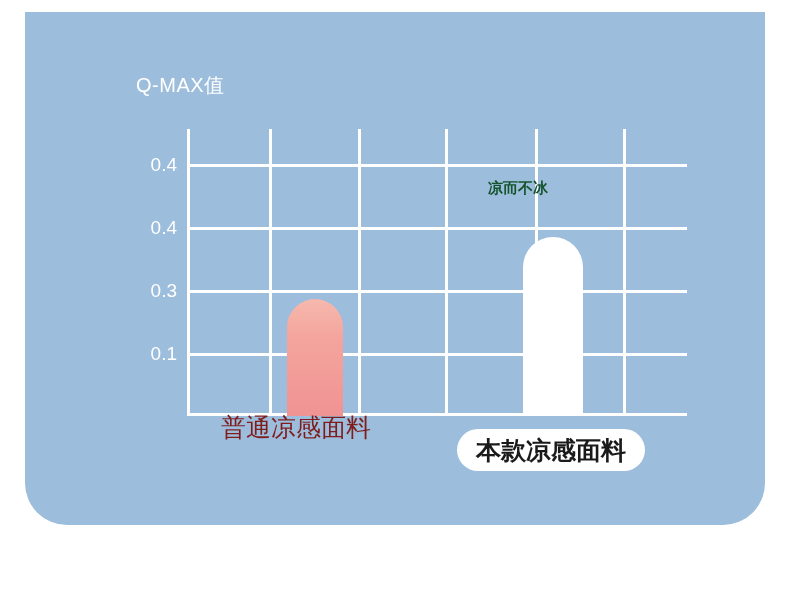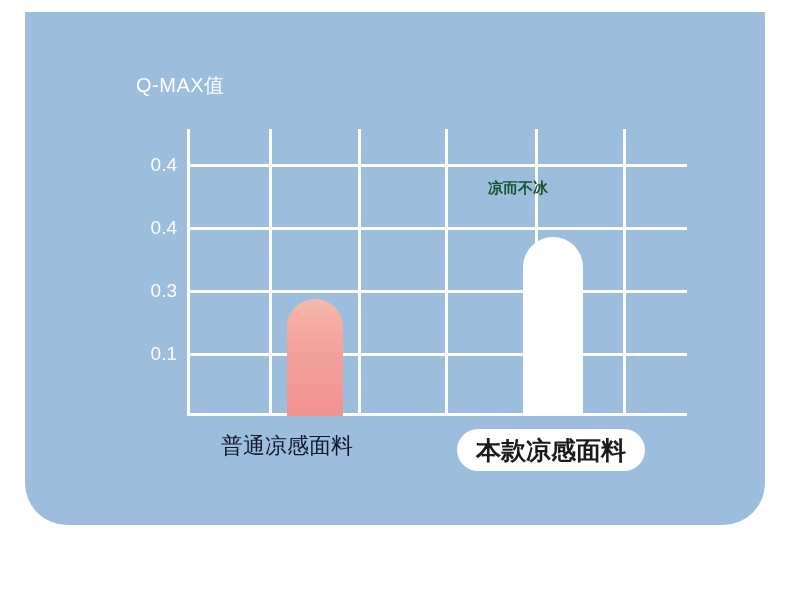--- a/index.html
+++ b/index.html
@@ -140,23 +140,23 @@
     white-space: nowrap;
     line-height: 1;
   }
   .ann-left  { left: 222px; top: 238px; }
   .ann-right { left: 463px; top: 168px; }
 
   
   .xlabel-plain {
     position: absolute;
     left: 196px;
-    top: 423px;
-    font-size: 22px;
-    color: #0f172a;
+    top: 403px;
+    font-size: 25px;
+    color: #7f1d1d;
     white-space: nowrap;
     line-height: 1;
   }
   .xlabel-pill {
     position: absolute;
     left: 432px;
     top: 417px;
     width: 188px;
     height: 42px;
     background: #ffffff;

